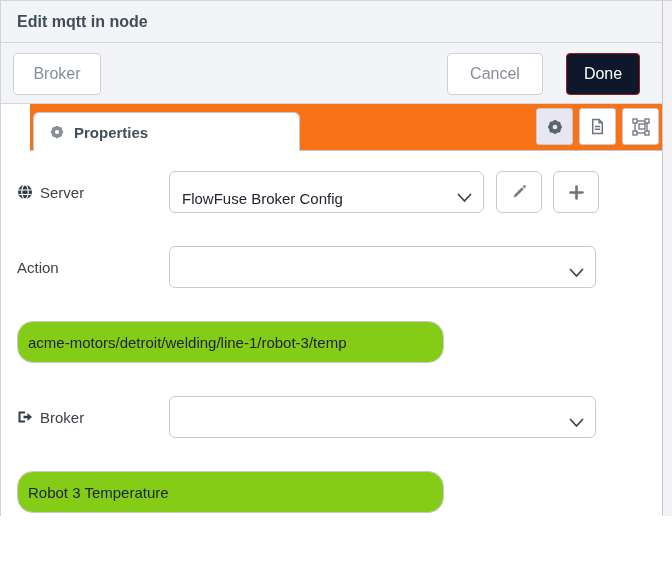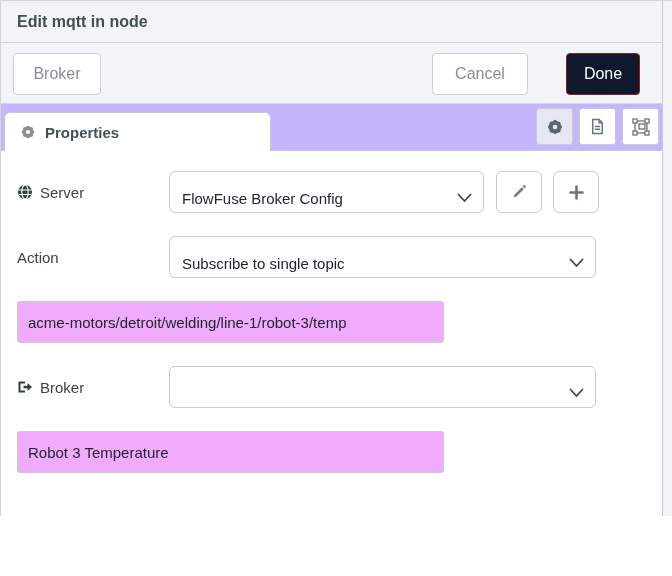--- a/index.html
+++ b/index.html
@@ -9,49 +9,49 @@
   
   .header{height:42px;background:#f3f4f8;border-bottom:1px solid #d6d6de;display:flex;align-items:center;
           padding:0 16px;box-sizing:border-box;}
   .header-title{font-size:16px;font-weight:bold;color:#3e4e54;}
   
   .actionbar{position:relative;height:61px;background:#f3f4f8;border-bottom:1px solid #d6d6de;box-sizing:border-box;}
   .btn{position:absolute;top:10px;height:42px;box-sizing:border-box;border-radius:4px;font-size:16px;
        font-family:inherit;cursor:pointer;display:flex;align-items:center;justify-content:center;}
   .btn-plain{background:#ffffff;border:1px solid #cfcfd7;color:#878e98;}
   .btn-delete{left:12px;width:88px;}
-  .btn-cancel{right:144px;width:96px;}
+  .btn-cancel{right:129px;width:96px;}
   .btn-done{right:32px;width:74px;background:#0f172a;border:1px solid #9a1a23;color:#ffffff;}
   
-  .tabbar{position:relative;height:47px;background:#c4b5fd;border-bottom:1px solid #c6c6d0;box-sizing:border-box;}
+  .tabbar{position:relative;height:47px;background:#f97316;border-bottom:1px solid #c6c6d0;box-sizing:border-box;margin-left:29px;}
   .tab{position:absolute;left:3px;bottom:-1px;width:267px;height:39px;background:#ffffff;
        border:1px solid #c6c6d0;border-bottom:none;border-radius:6px 6px 0 0;z-index:2;
        display:flex;align-items:center;gap:9px;padding-left:15px;box-sizing:border-box;}
   .tab-label{font-size:15px;font-weight:bold;color:#41505a;}
   .tb-btn{position:absolute;bottom:5px;width:37px;height:37px;box-sizing:border-box;background:#ffffff;
           border:1px solid #c9c9d3;border-radius:3px;display:flex;align-items:center;justify-content:center;cursor:pointer;}
   .tb-btn.selected{background:#e7e7f2;}
   .tb-gear{right:99px;}
   .tb-doc{right:56px;}
   .tb-app{right:13px;}
   
   .form{background:#ffffff;padding:20px 0 0 16px;}
-  .row{display:flex;align-items:center;height:42px;margin-bottom:23px;}
+  .row{display:flex;align-items:center;height:42px;margin-bottom:33px;}
   .flabel{width:152px;display:flex;align-items:center;gap:7px;font-size:15px;color:#3a4149;flex:none;}
   .ic{display:inline-flex;flex:none;}
   .sel{position:relative;height:42px;box-sizing:border-box;border:1px solid #c9c9cf;border-radius:6px;
        background:#ffffff;display:flex;align-items:center;padding:12px 32px 0 12px;font-size:15px;color:#20262e;
        cursor:pointer;}
   .sel .sel-text{white-space:nowrap;overflow:hidden;flex:1;}
   .sel .chev{position:absolute;right:11px;top:17px;}
   .w-server{width:315px;}
   .w-wide{width:427px;}
   .w-qos{width:165px;}
-  .tinput{width:427px;height:42px;box-sizing:border-box;border:1px solid #c9c9cf;border-radius:3px;
-          padding:0 10px;font-size:15px;color:#20262e;font-family:inherit;background:#f0abfc;}
+  .tinput{width:427px;height:42px;box-sizing:border-box;border:1px solid #c9c9cf;border-radius:16px;
+          padding:0 10px;font-size:15px;color:#20262e;font-family:inherit;background:#84cc16;}
   .mini-btn{width:46px;height:42px;box-sizing:border-box;border:1px solid #c9c9cf;border-radius:6px;
             background:#ffffff;margin-left:12px;display:flex;align-items:center;justify-content:center;cursor:pointer;}
   .mini-btn + .mini-btn{margin-left:11px;}
   
   .gutter{position:absolute;top:0;right:0;width:9px;height:576px;background:#f3f3f6;border-left:1px solid #c9c9d3;}
 </style>
 </head>
 <body>
 
 <div class="panel">
@@ -146,21 +146,20 @@
             </svg>
         </span>
       </div>
     </div>
 
     <div class="row">
       <span class="flabel">
         <span>Action</span>
       </span>
       <div class="sel w-wide">
-        <span class="sel-text">Subscribe to single topic</span>
         <span class="chev">
           <svg width="15" height="10" viewBox="0 0 15 10" fill="none" stroke="#3f4650" stroke-width="1.8" stroke-linecap="round">
               <path d="M1.5 1.5 L7.5 8 L13.5 1.5"></path>
             </svg>
         </span>
       </div>
     </div>
 
     <div class="row">
       <input class="tinput" type="text" value="acme-motors/detroit/welding/line-1/robot-3/temp" style="">

